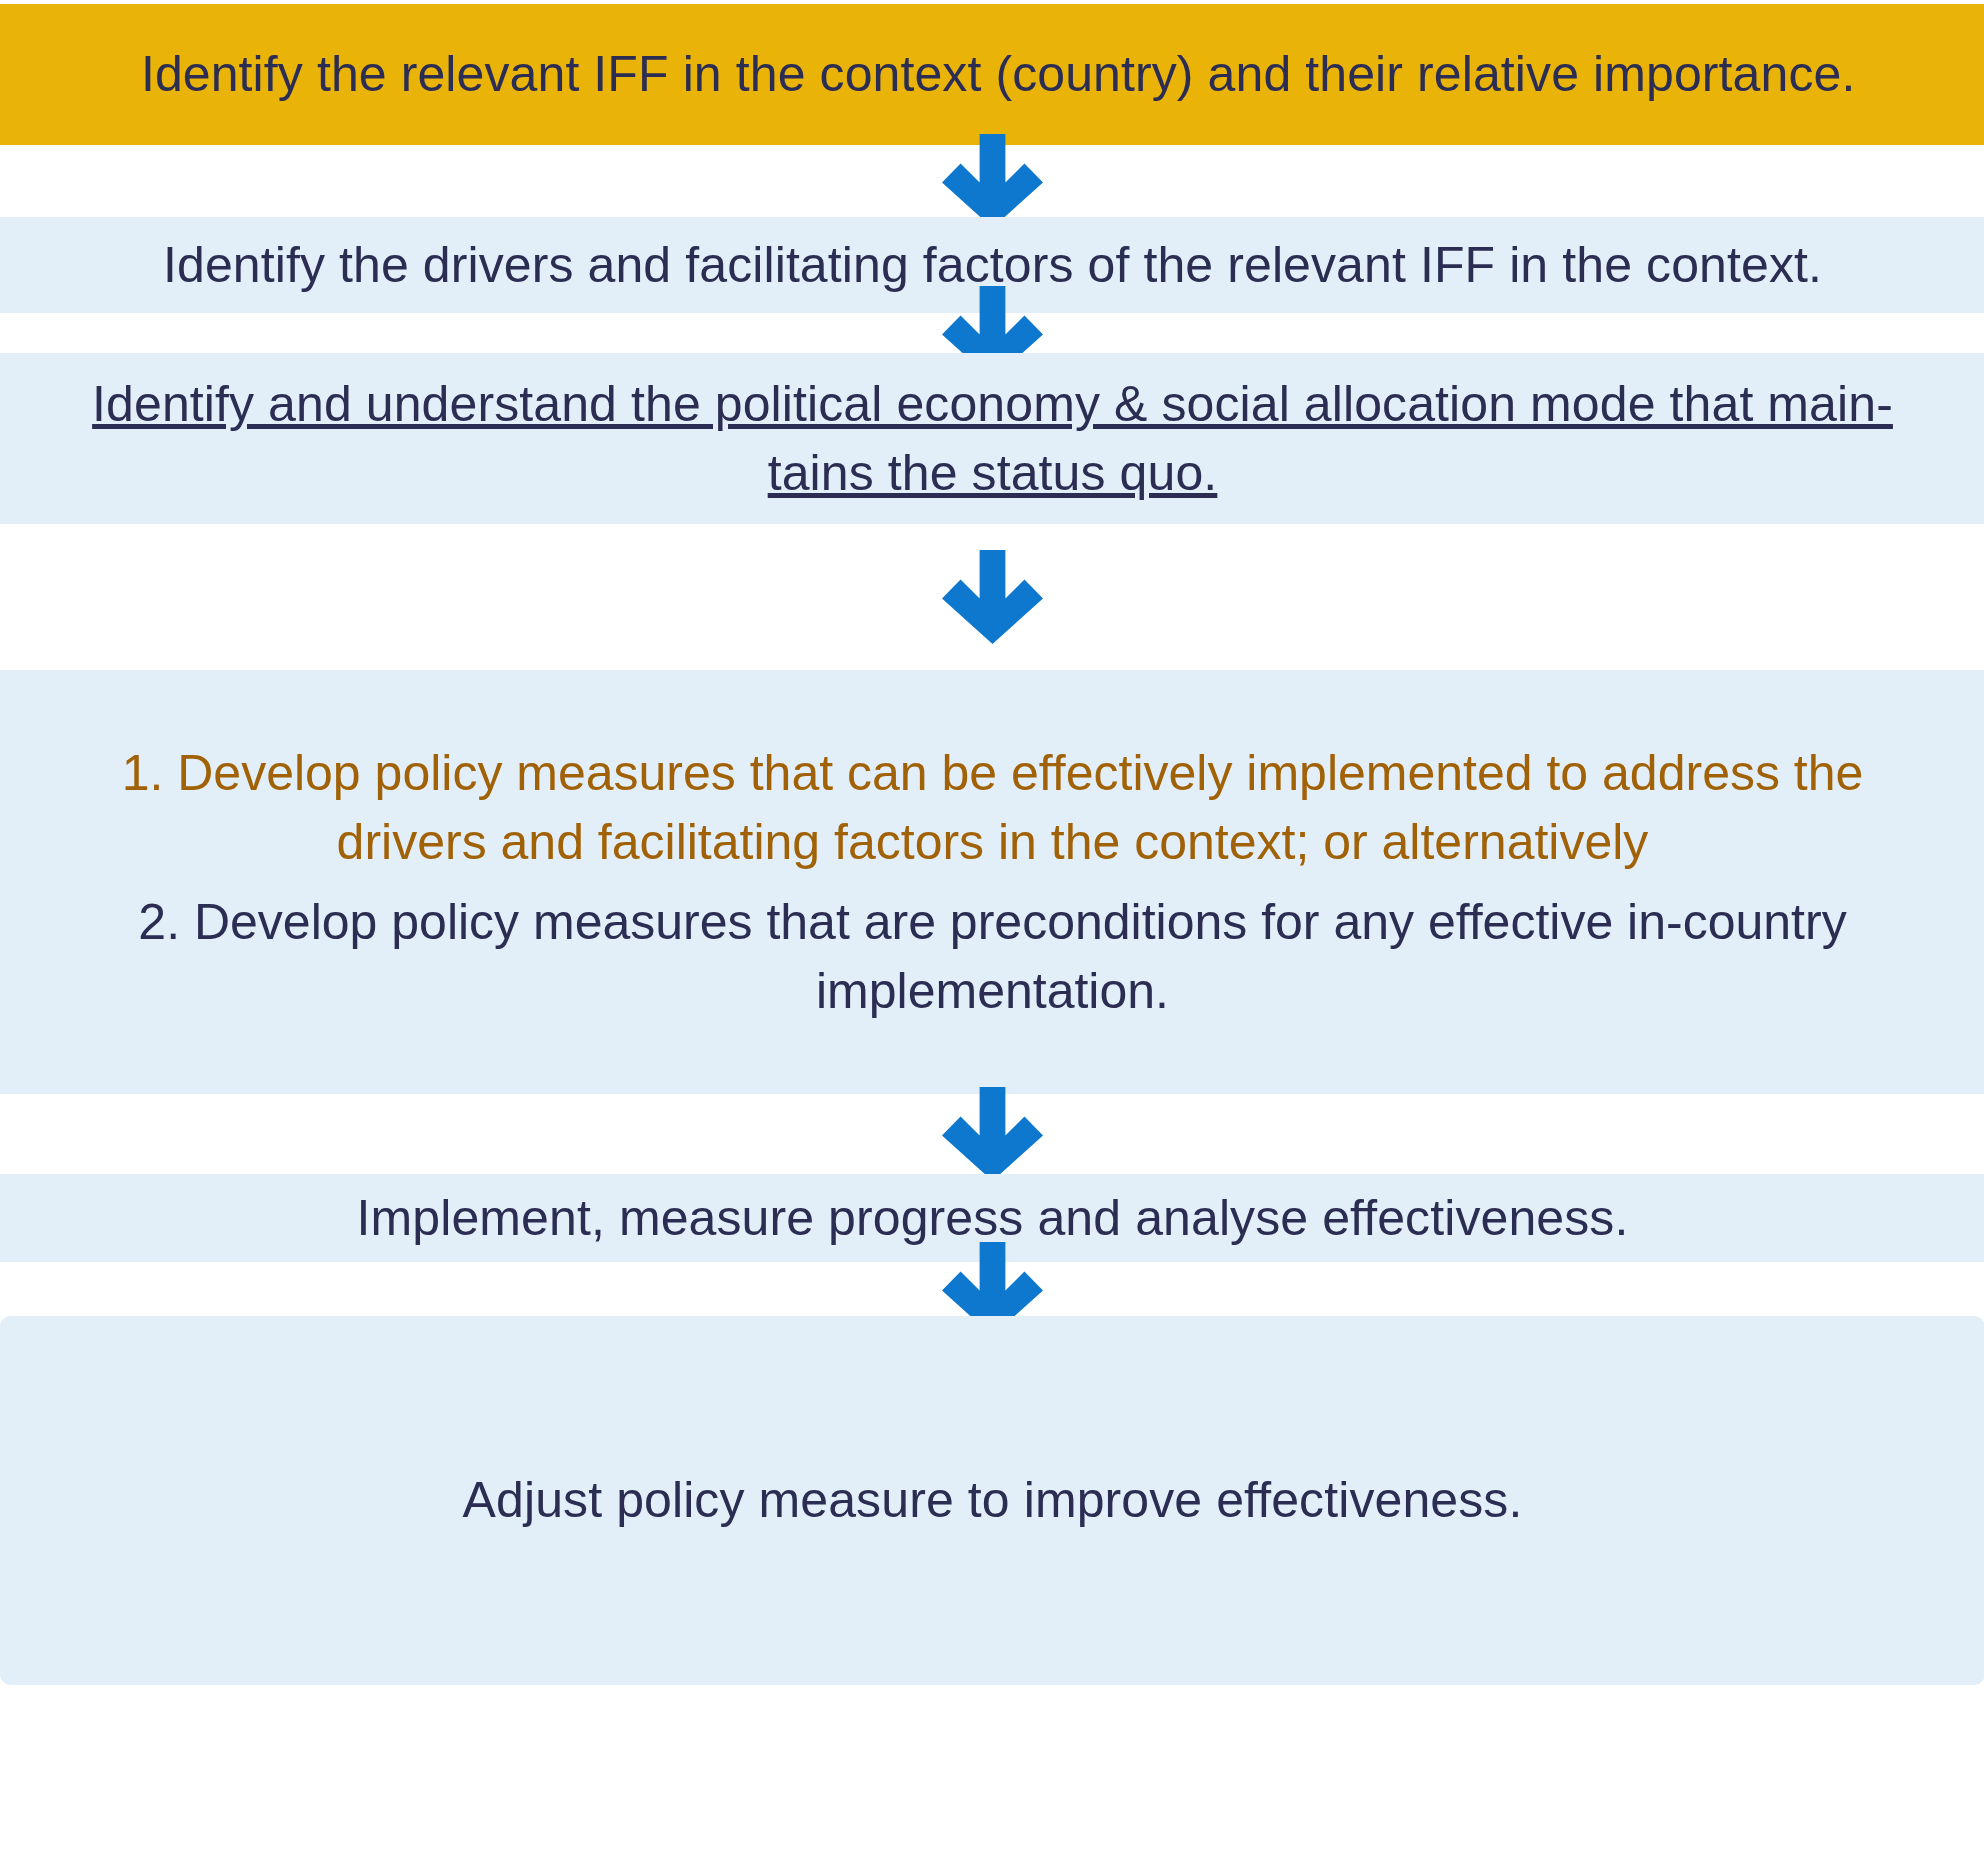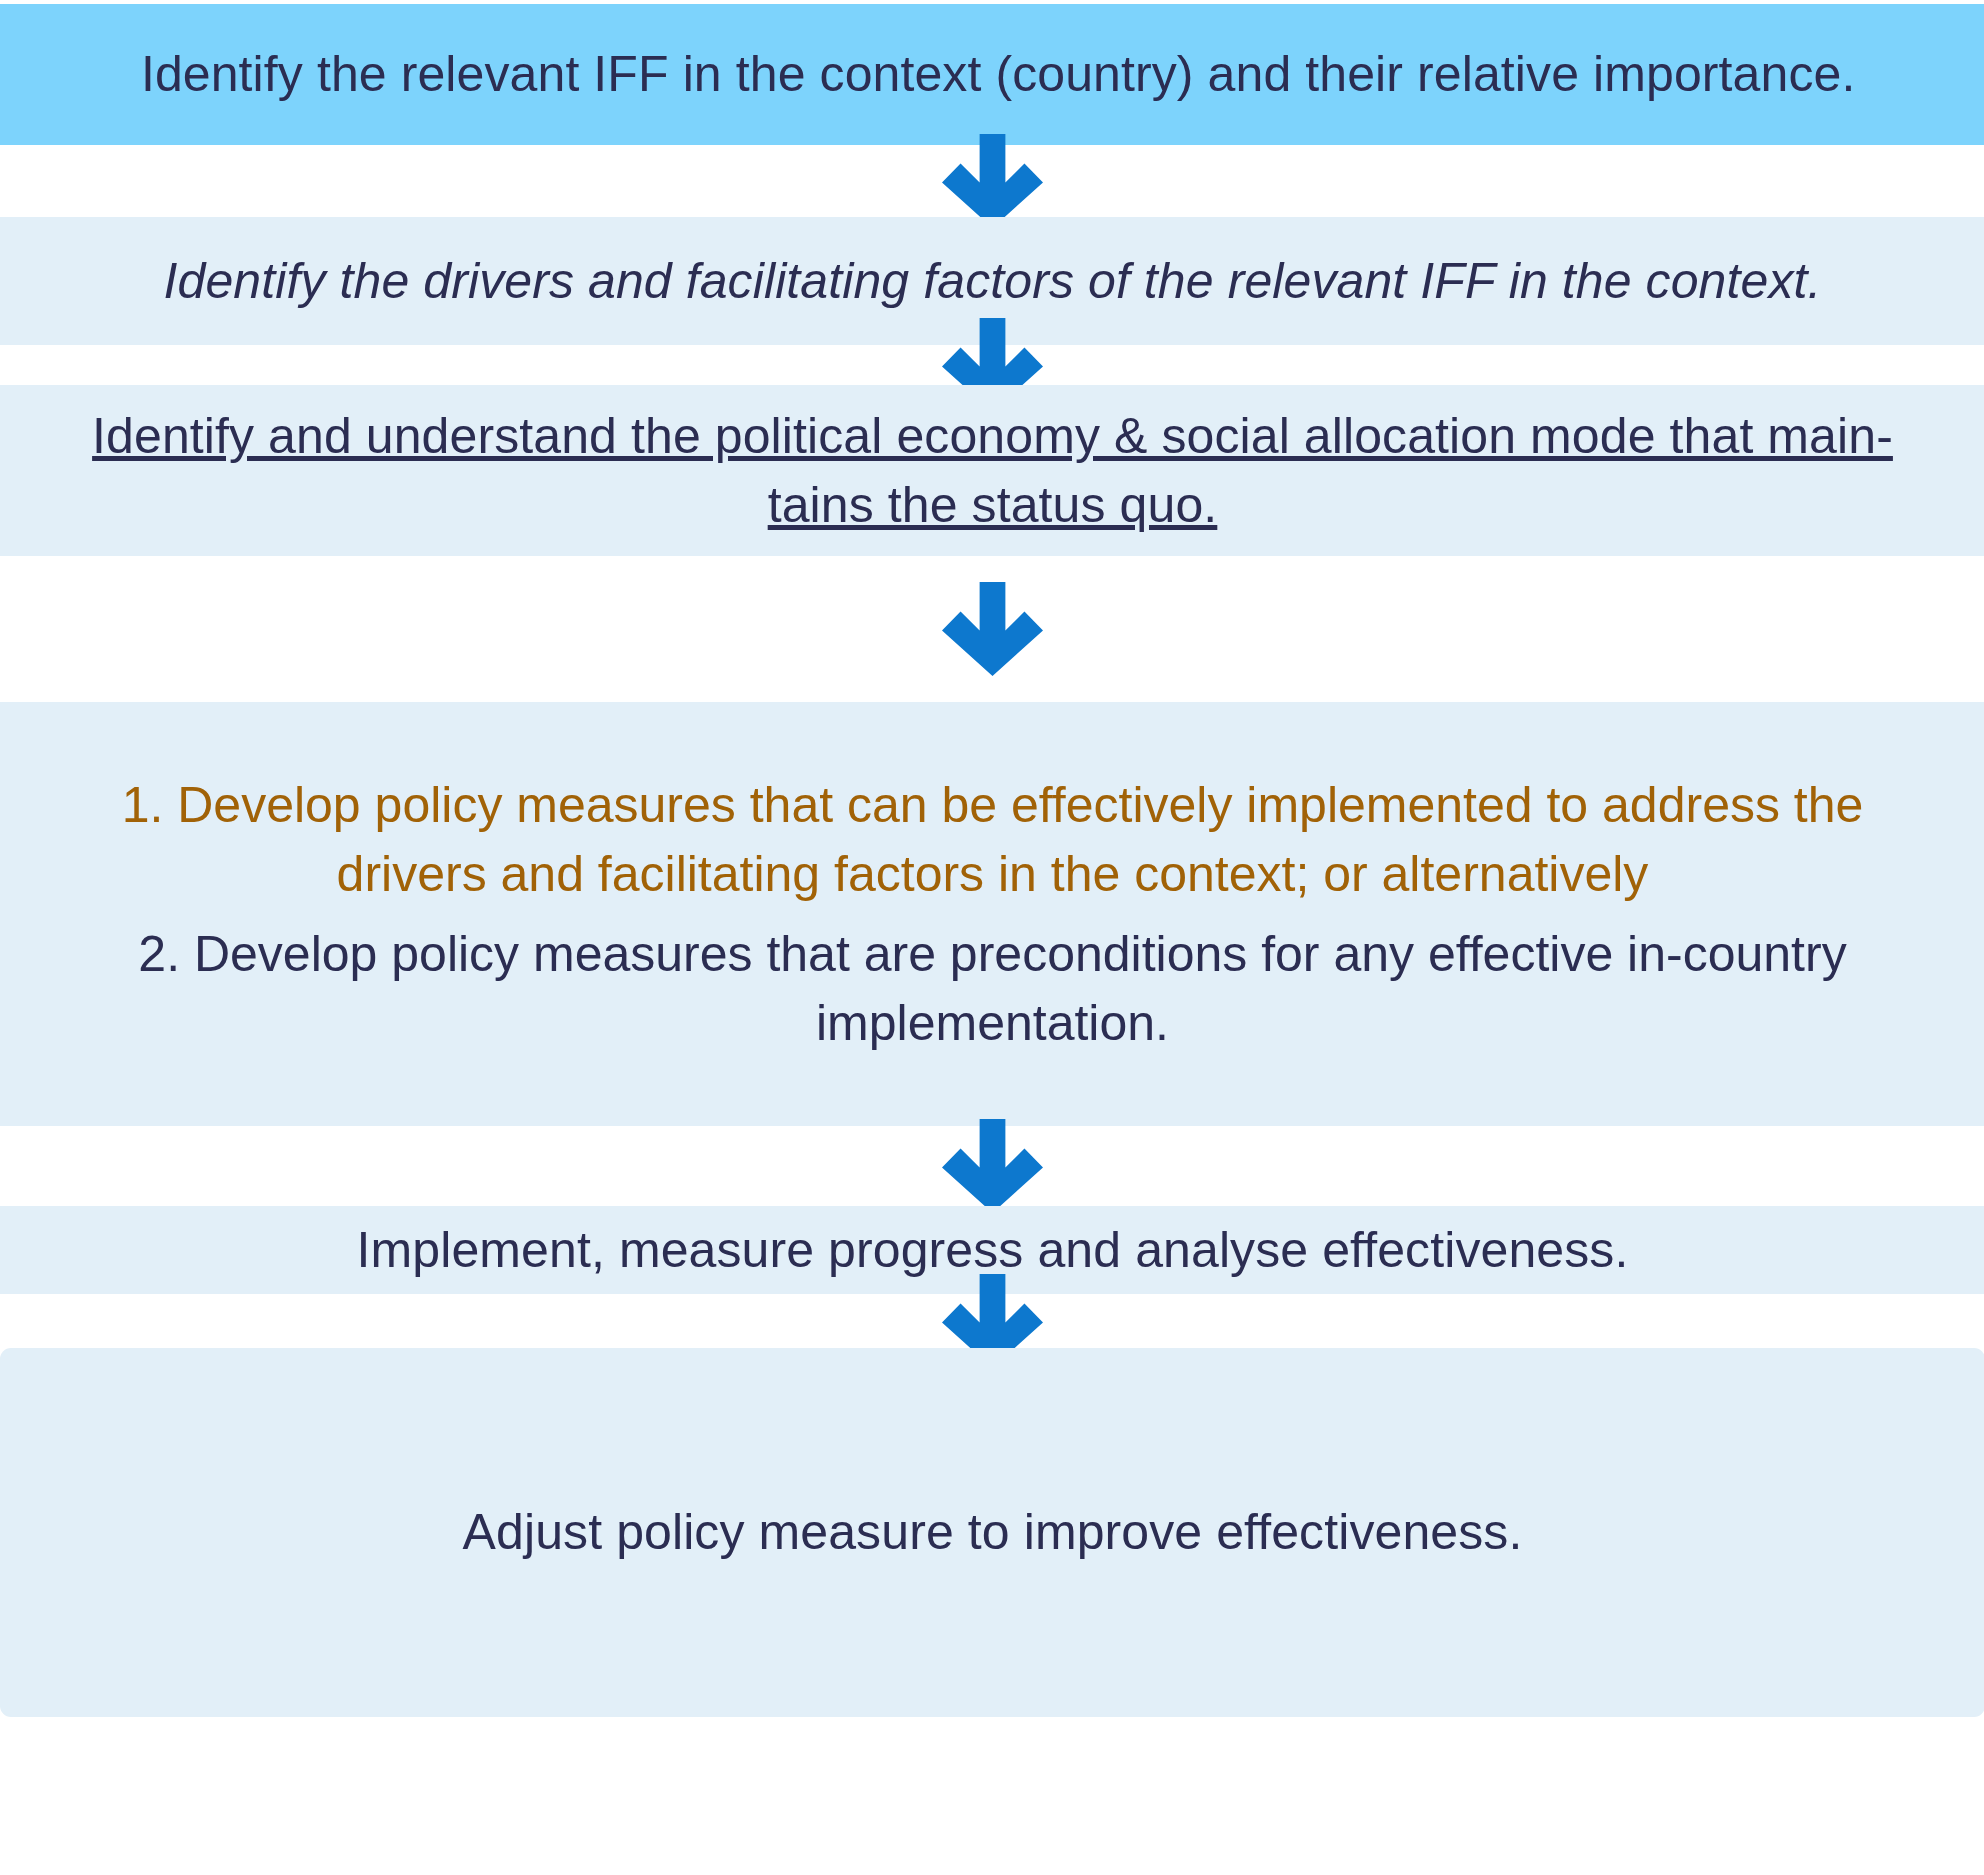--- a/index.html
+++ b/index.html
@@ -68,41 +68,41 @@
     justify-content: center;
   }
 
   .arrow-icon {
     display: block;
   }
 
   
   .box-h1 { height: 141px; }
   .gap-h1 { height: 72px; }
-  .box-h2 { height: 128px; font-style: italic; }
+  .box-h2 { height: 96px; }
   .gap-h2 { height: 40px; }
   .box-h3 { height: 171px; text-decoration: underline; }
   .gap-h3 { height: 146px; }
   .box-h4 { height: 424px; }
   .gap-h4 { height: 80px; }
   .box-h5 { height: 88px; }
   .gap-h5 { height: 54px; }
   .box-h6 { height: 369px; border-radius: 11px; }
 
   
   .top-pad { height: 4.1px; background:#ffffff; width:100%; }
 </style>
 </head>
 <body>
 
 <div id="flow" style="background: rgb(255, 255, 255);">
 
   <div class="top-pad"></div>
 
-  <div class="step-box box-h1" style="background: #7dd3fc; padding-left: 32px;">
+  <div class="step-box box-h1" style="background: #eab308; padding-left: 32px;">
     <div class="step-text" style="color: rgb(43, 45, 82);">Identify the relevant IFF in the context (country) and their relative importance.</div>
   </div>
 
   <div class="connector gap-h1">
     <svg class="arrow-icon" width="101" height="94" viewBox="0 0 196 182">
       <path d="M 73 0 L 123 0 L 123 94 L 160 57 L 196 94 L 98 182 L 0 94 L 36 57 L 73 94 Z" fill="#0d78ce"></path>
     </svg>
   </div>
 
   <div class="step-box box-h2" style="background: rgb(226, 239, 248);">

